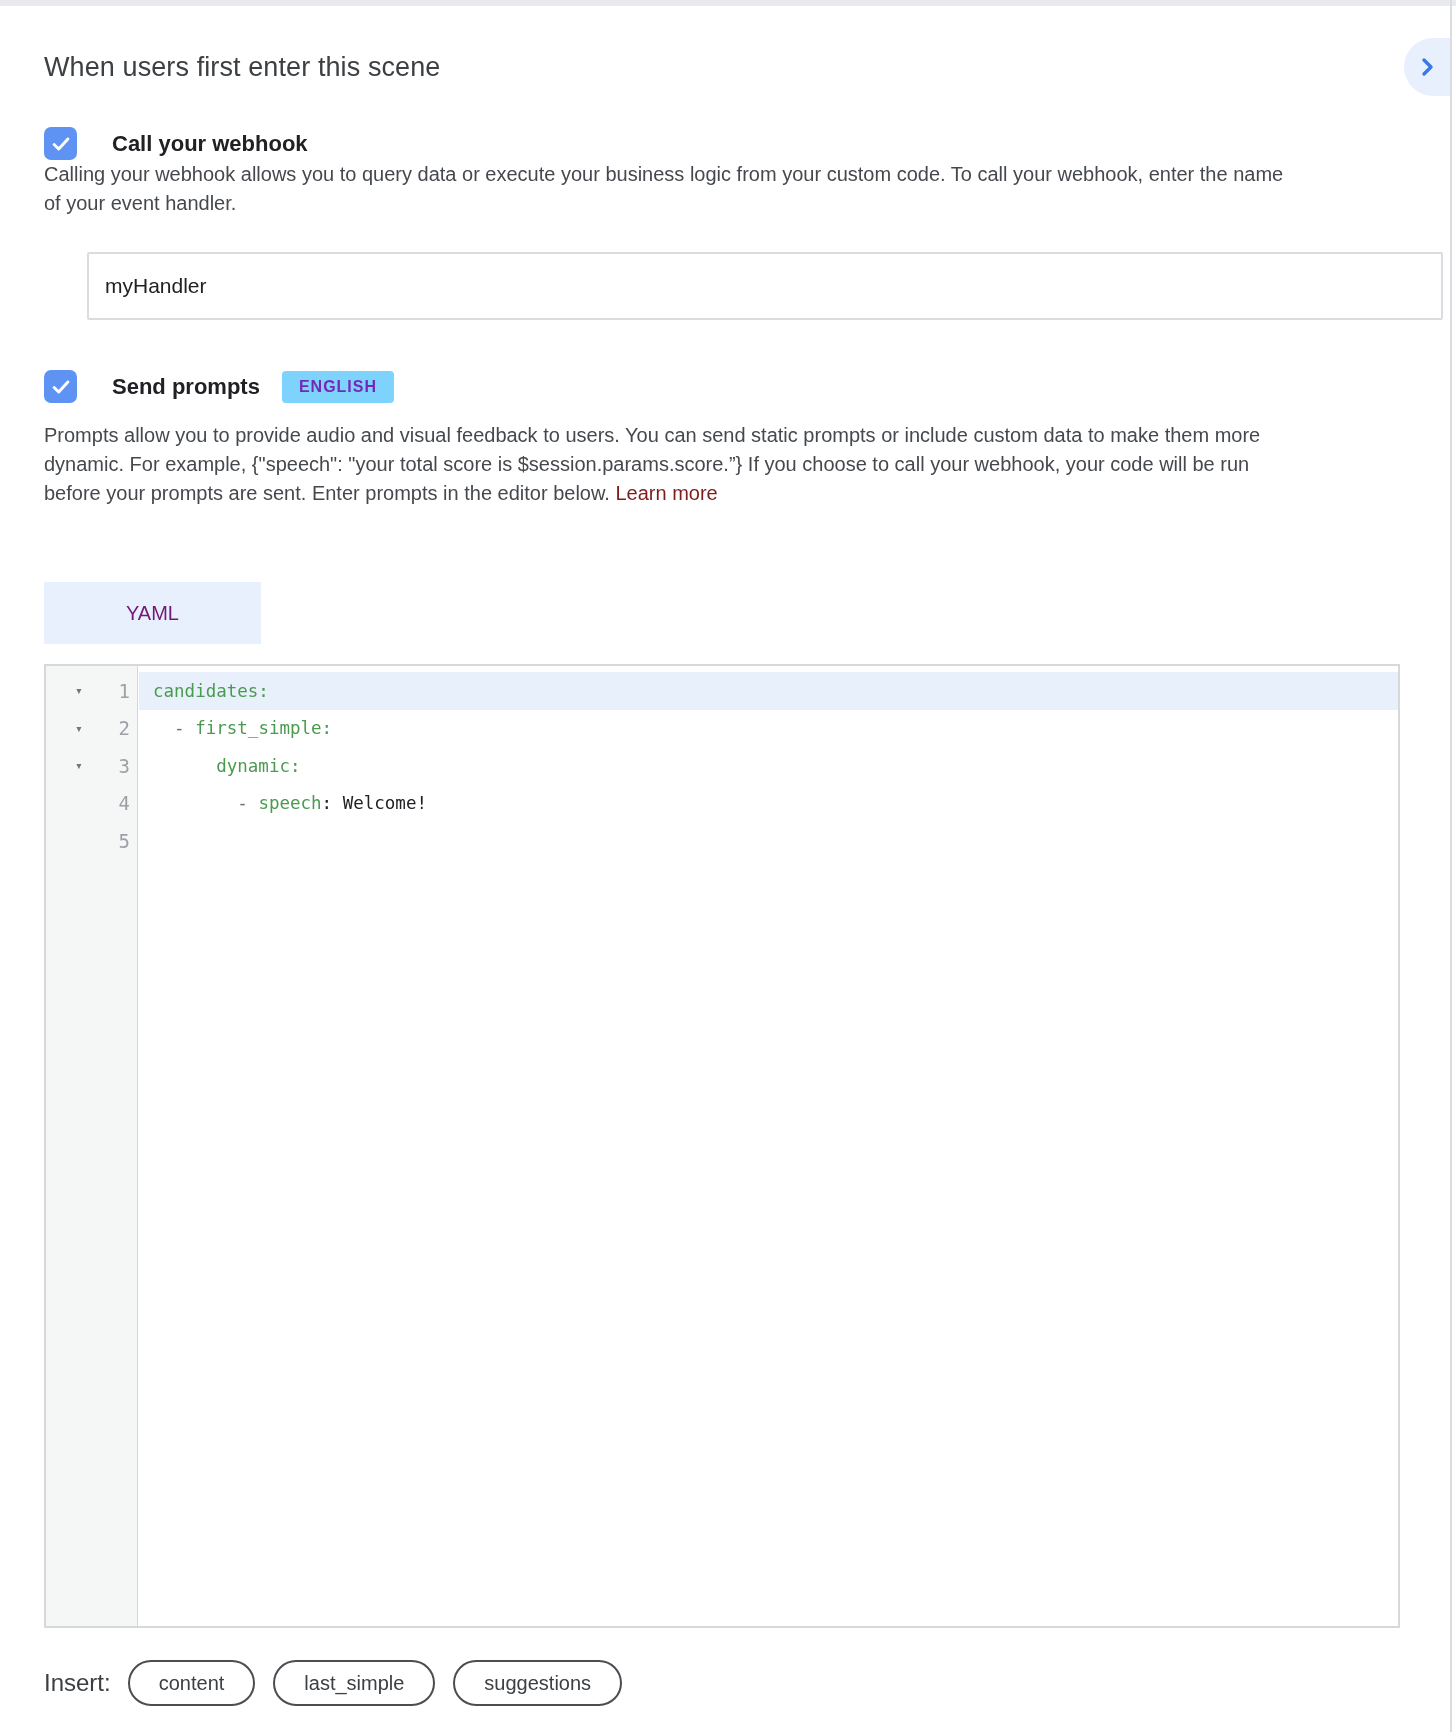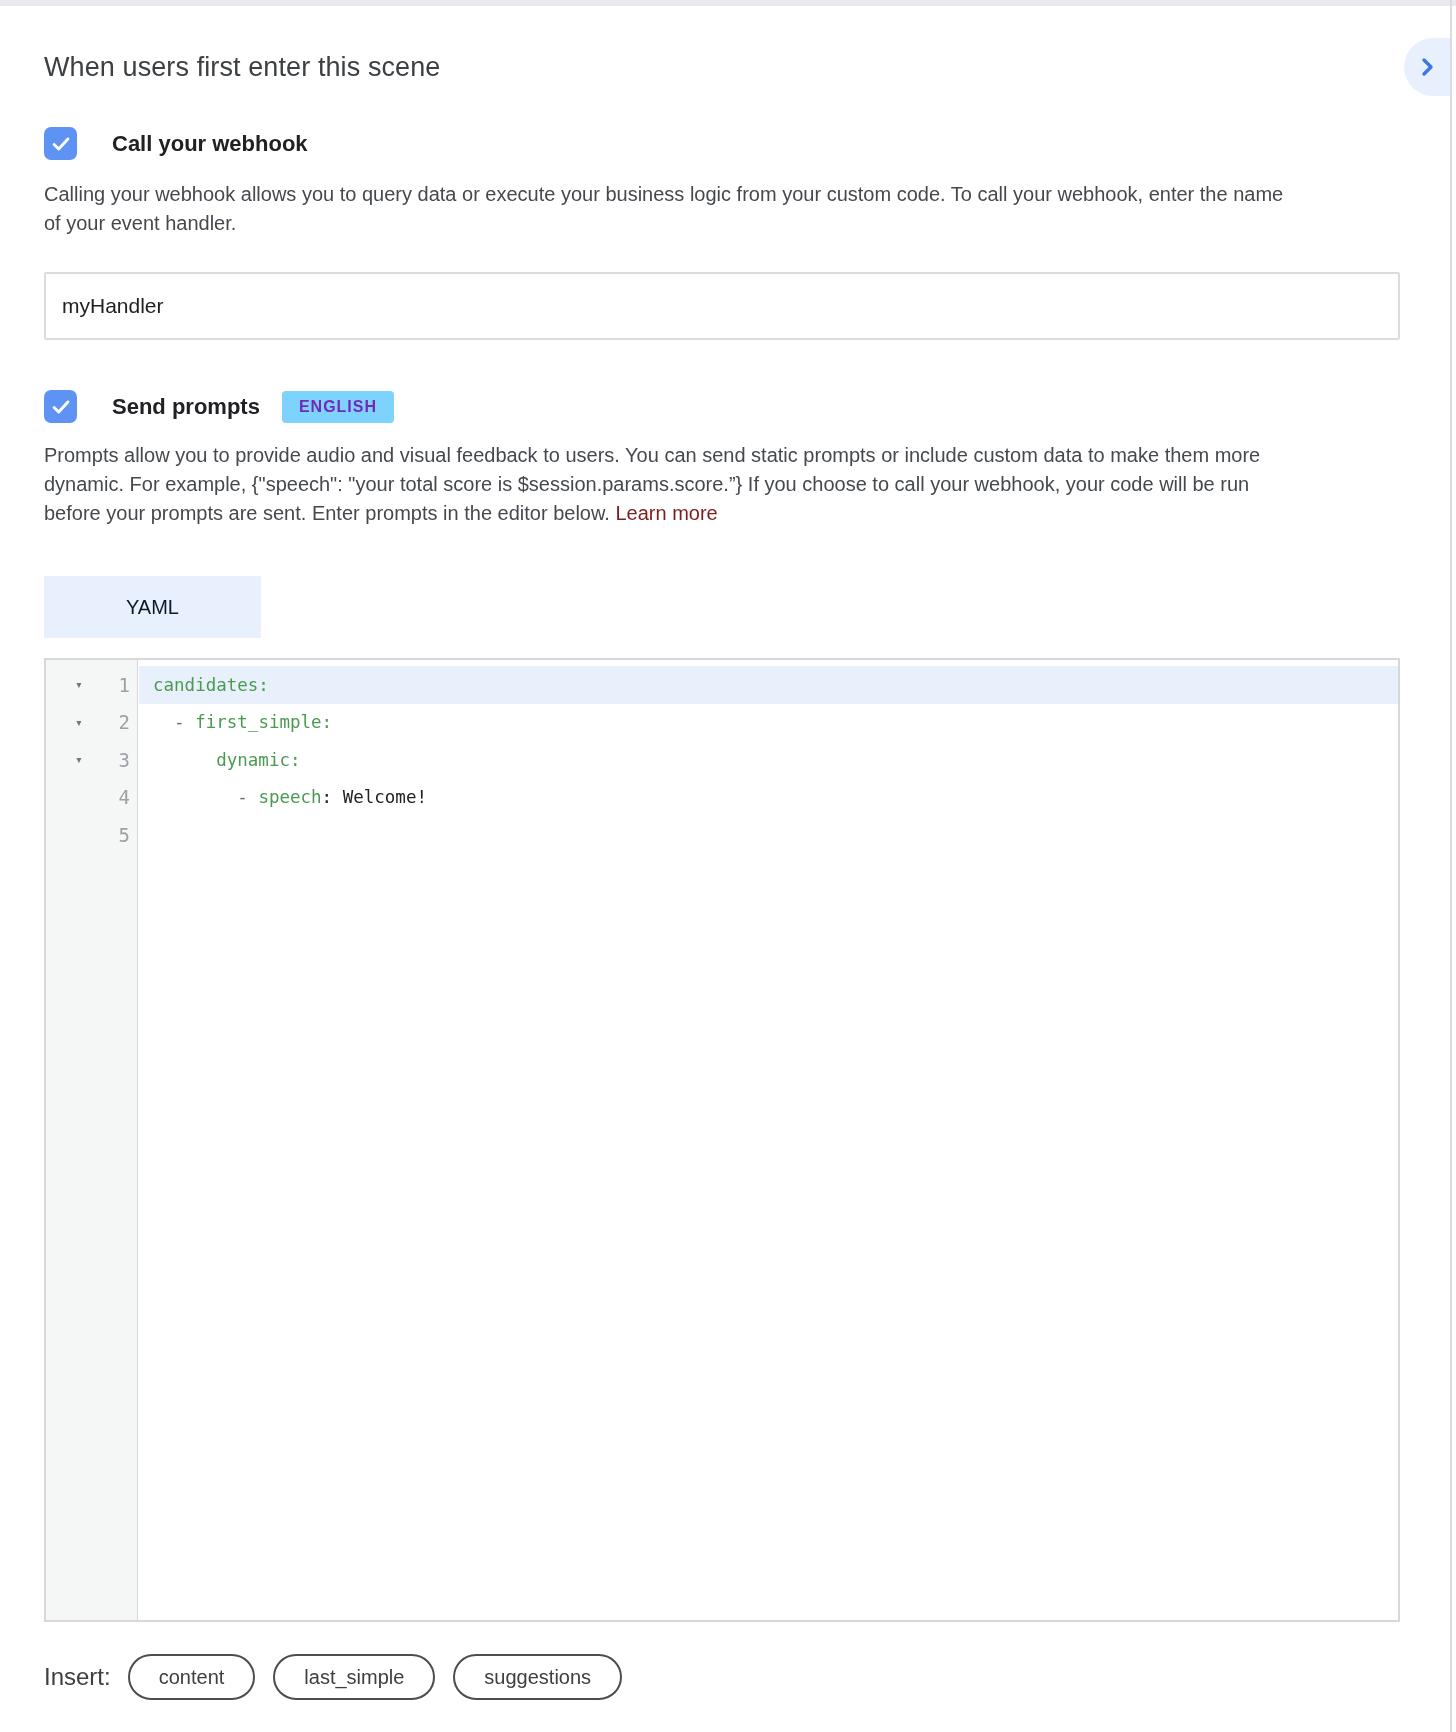--- a/index.html
+++ b/index.html
@@ -21,41 +21,41 @@
     display:flex; align-items:center; justify-content:center;
   }
 
   .check-row { display:flex; align-items:center; margin-top:44px; }
   .checkbox {
     width:33px; height:33px; border-radius:7px; background:#5e93f3; flex:0 0 auto;
     display:flex; align-items:center; justify-content:center; cursor:pointer;
   }
   .check-row .row-label { margin-left:35px; font-size:22px; font-weight:700; color:#202124; }
 
-  .section-desc { margin-top:20px; font-size:20px; line-height:29px; color:#45494e; max-width:1240px; }
+  .section-desc { font-size:20px; line-height:29px; color:#45494e; max-width:1240px; }
   .link { color:#7f1d1d; cursor:pointer; text-decoration:none; }
 
   .handler-input {
     margin-top:34px; width:100%; height:68px; border:2px solid #dadce0; border-radius:2px;
     padding:0 16px; font-size:21px; color:#202124; font-family:"Liberation Sans", sans-serif;
-    outline:none; display:block; background:#fff;
+    outline:none; display:block; background:#fff;margin-left:43px;
   }
 
   .lang-badge {
     margin-left:22px; background:#7dd3fc; color:#7627bb; font-size:16px; font-weight:700;
     letter-spacing:1px; padding:8px 17px; border-radius:4px; line-height:1;
   }
 
   .tabs { display:flex; margin-top:48px; }
   .tab {
     width:217px; height:62px; display:flex; align-items:center; justify-content:center;
     font-size:20px; font-weight:500; color:#5f6368; cursor:pointer; background:transparent;
     border:none; font-family:"Liberation Sans", sans-serif;
   }
-  .tab.active { background:#e8f0fe; color:#0f172a; }
+  .tab.active { background:#e8f0fe; color:#701a75;margin-top:26px; }
 
   .editor {
     margin-top:20px; height:964px; border:2px solid #d6d8db; position:relative;
     font-family:"DejaVu Sans Mono", monospace; font-size:17.5px; background:#fff;
   }
   .gutter-bg {
     position:absolute; left:0; top:0; bottom:0; width:92px;
     background:#f5f6f6; border-right:1px solid #d4d6d8;
   }
   .code-lines { position:relative; padding-top:6px; }

